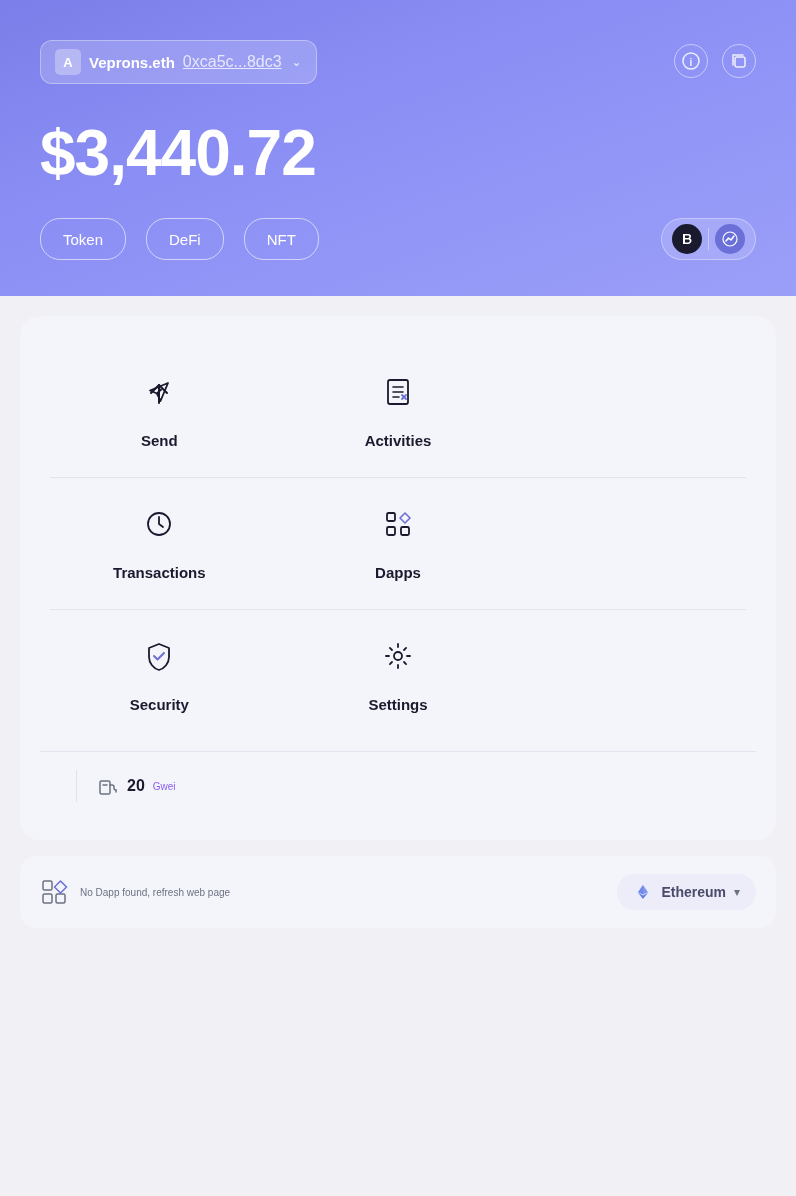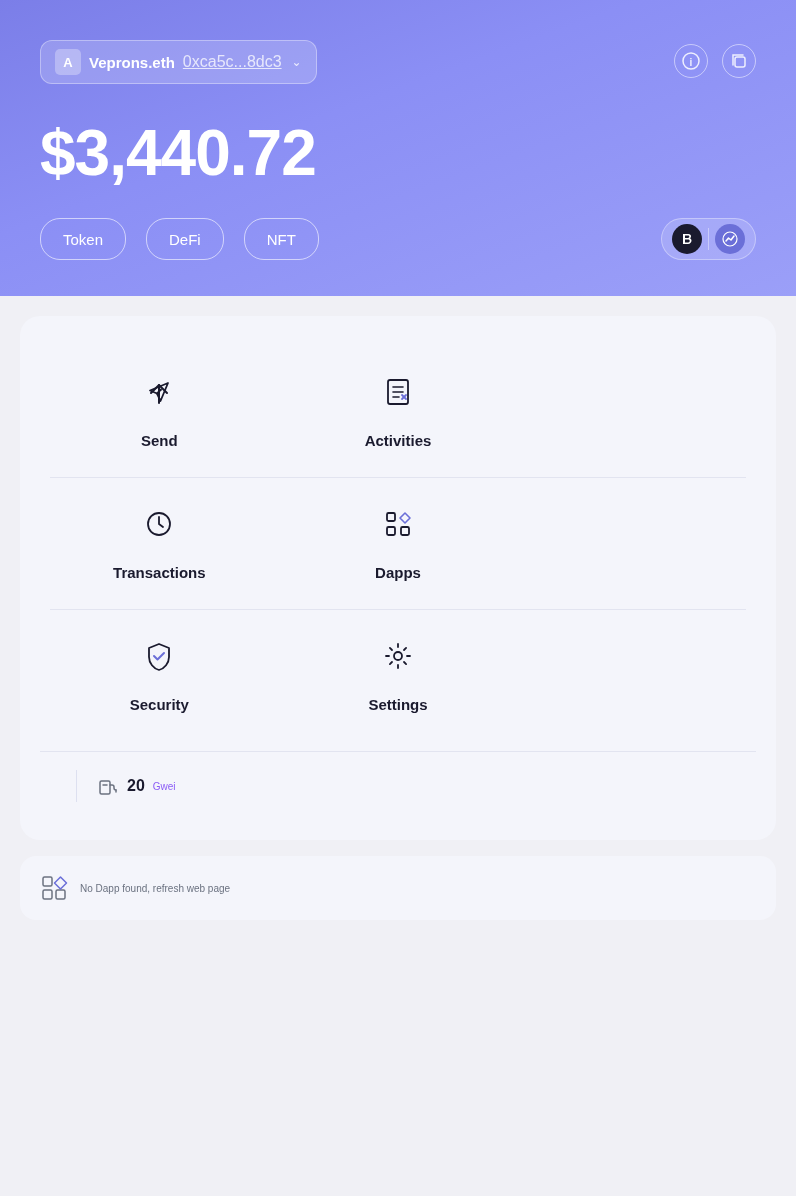--- a/index.html
+++ b/index.html
@@ -432,13 +432,23 @@
 </div>
 
 <div class="bottom-bar">
   <svg width="28" height="28" viewBox="0 0 28 28" fill="none">
     <rect x="3" y="3" width="9" height="9" rx="1.5" stroke="#6b7280" stroke-width="1.5" fill="none"></rect>
     <rect x="3" y="16" width="9" height="9" rx="1.5" stroke="#6b7280" stroke-width="1.5" fill="none"></rect>
     <rect x="16" y="16" width="9" height="9" rx="1.5" stroke="#6b7280" stroke-width="1.5" fill="none"></rect>
     <path d="M20.5 3l6 6-6 6-6-6z" stroke="#6b6fd8" stroke-width="1.5" stroke-linejoin="round" fill="none"></path>
   </svg>
   <span class="no-dapp-text">No Dapp found, refresh web page</span>
+  <div class="network-btn">
+    <svg width="20" height="20" viewBox="0 0 20 20" fill="none">
+      <circle cx="10" cy="10" r="9" fill="#ecedfa"></circle>
+      <path d="M10 3L5 10.2L10 12.5L15 10.2L10 3Z" fill="#627EEA" opacity="0.8"></path>
+      <path d="M5 10.2L10 12.5V3L5 10.2Z" fill="#627EEA" opacity="0.5"></path>
+      <path d="M10 13.5L5 10.7L10 17L15 10.7L10 13.5Z" fill="#627EEA"></path>
+    </svg>
+    <span class="network-name">Ethereum</span>
+    <span class="network-chevron">▾</span>
+  </div>
 </div>
 
 </body></html>

